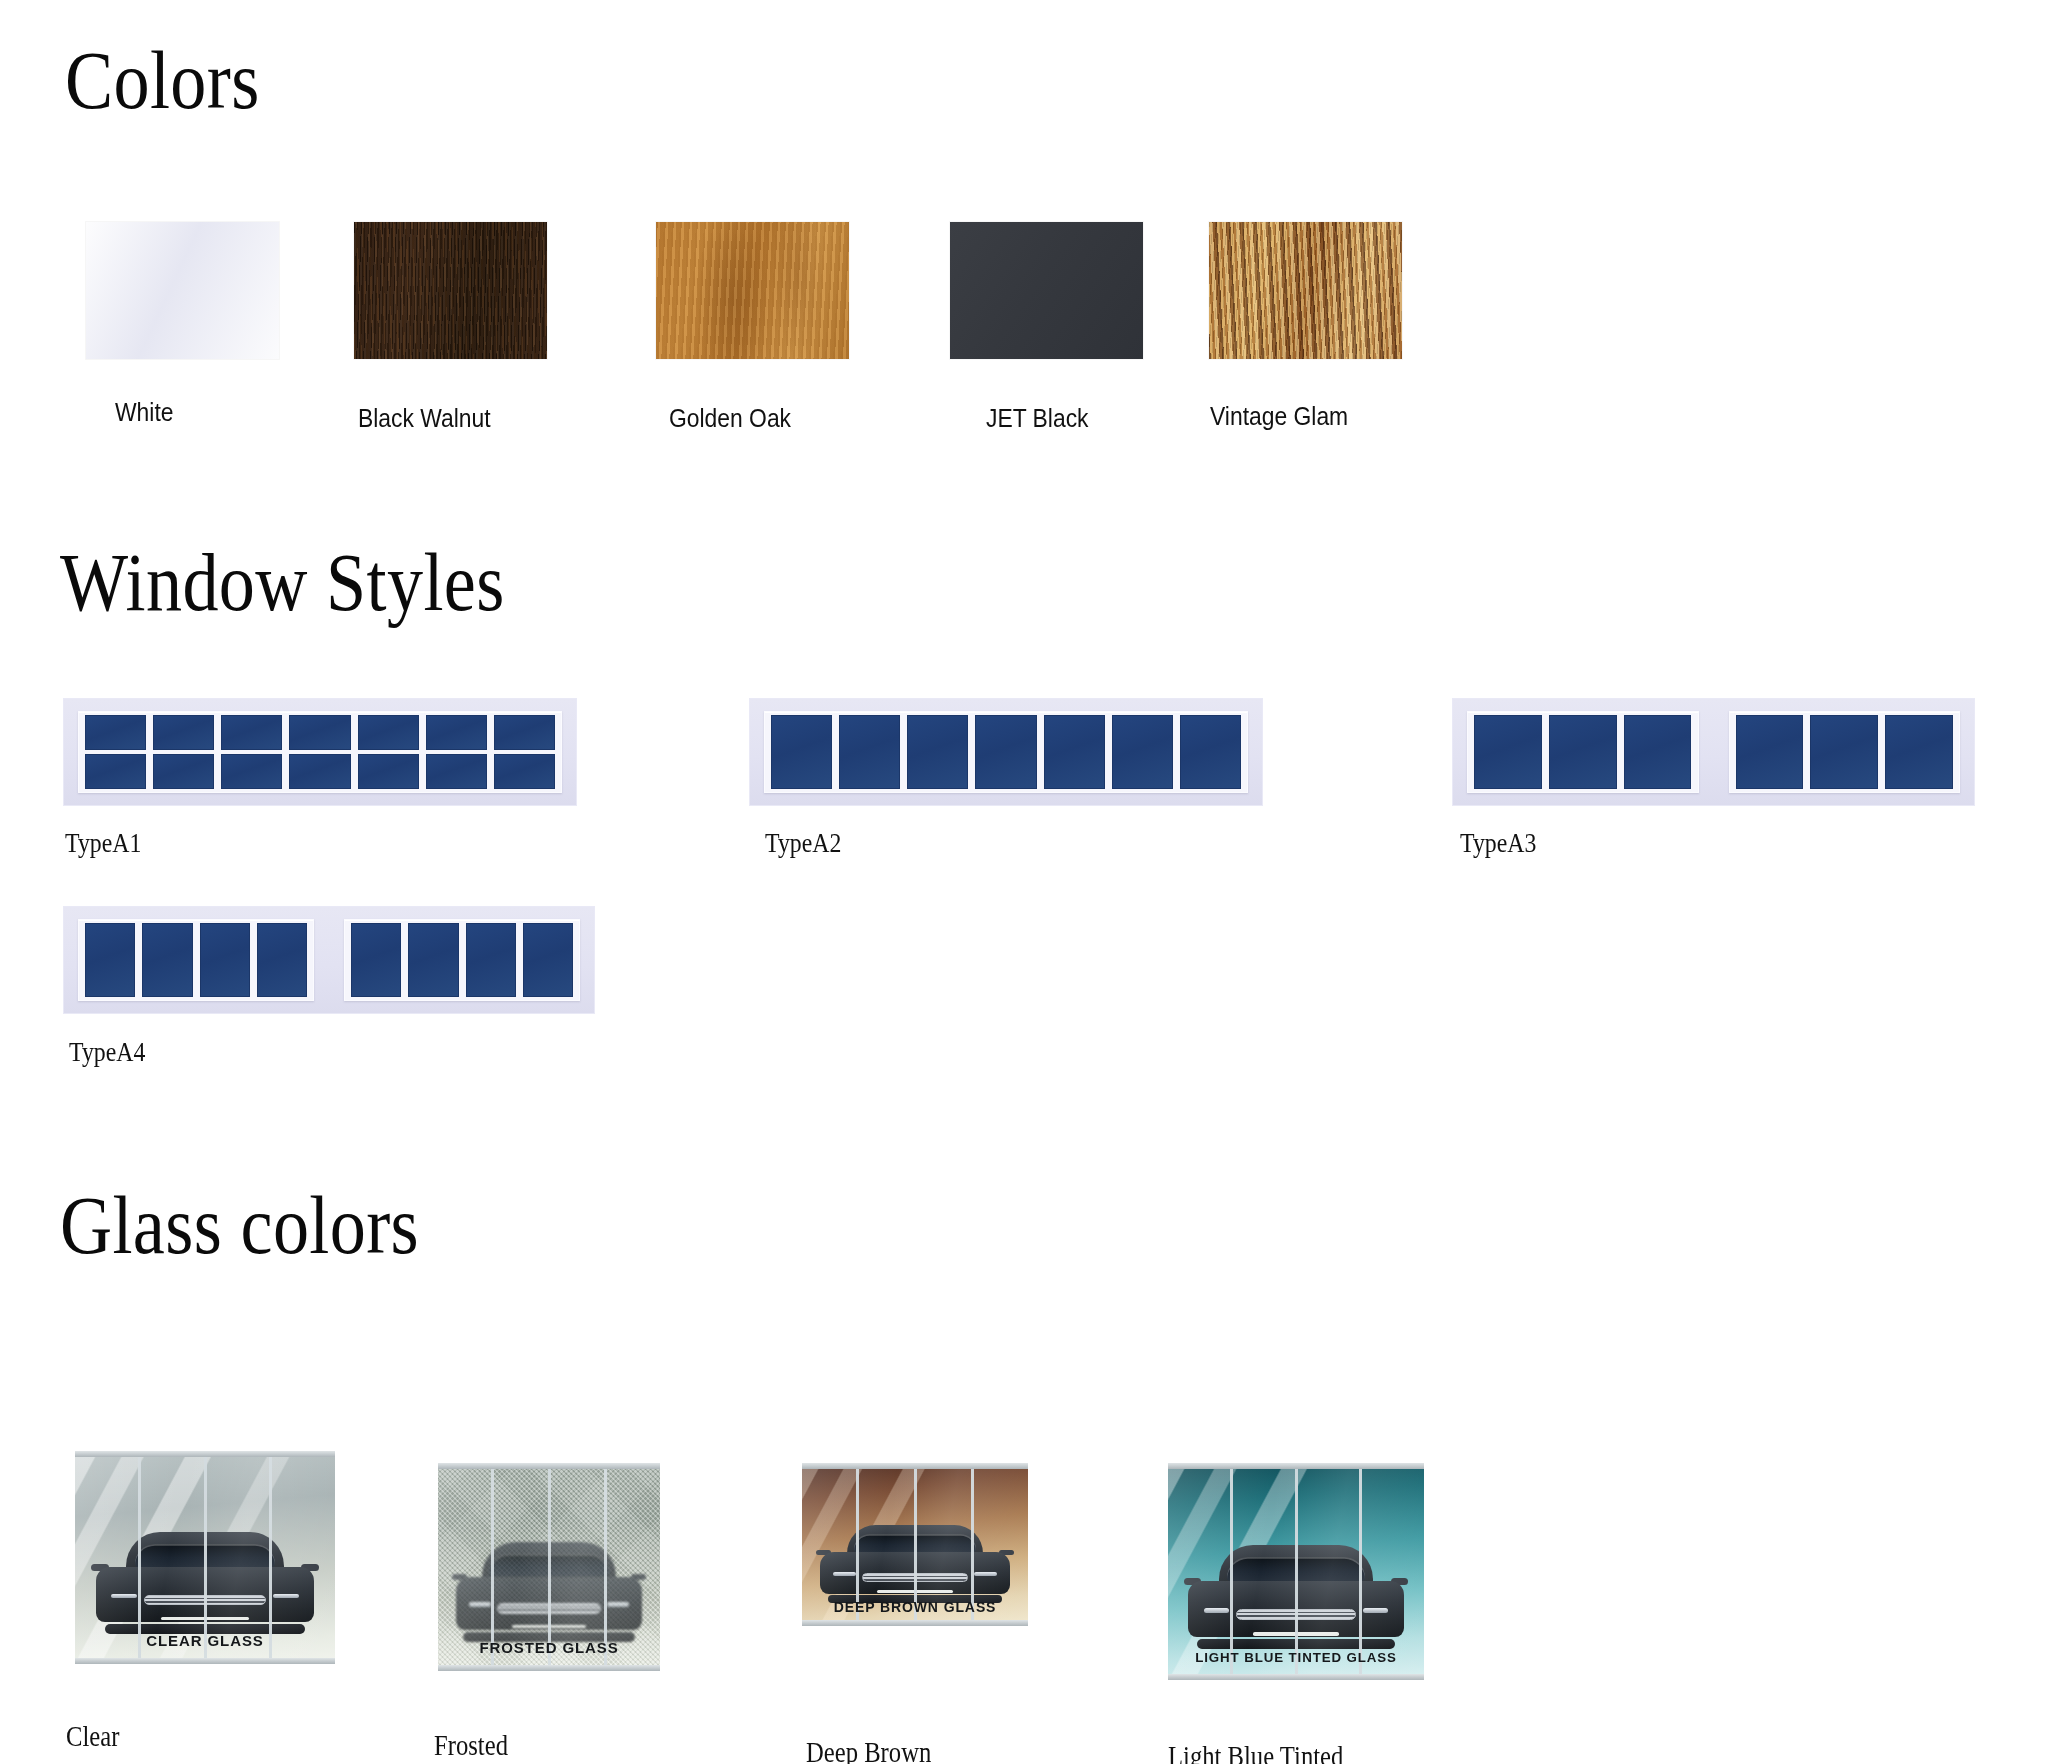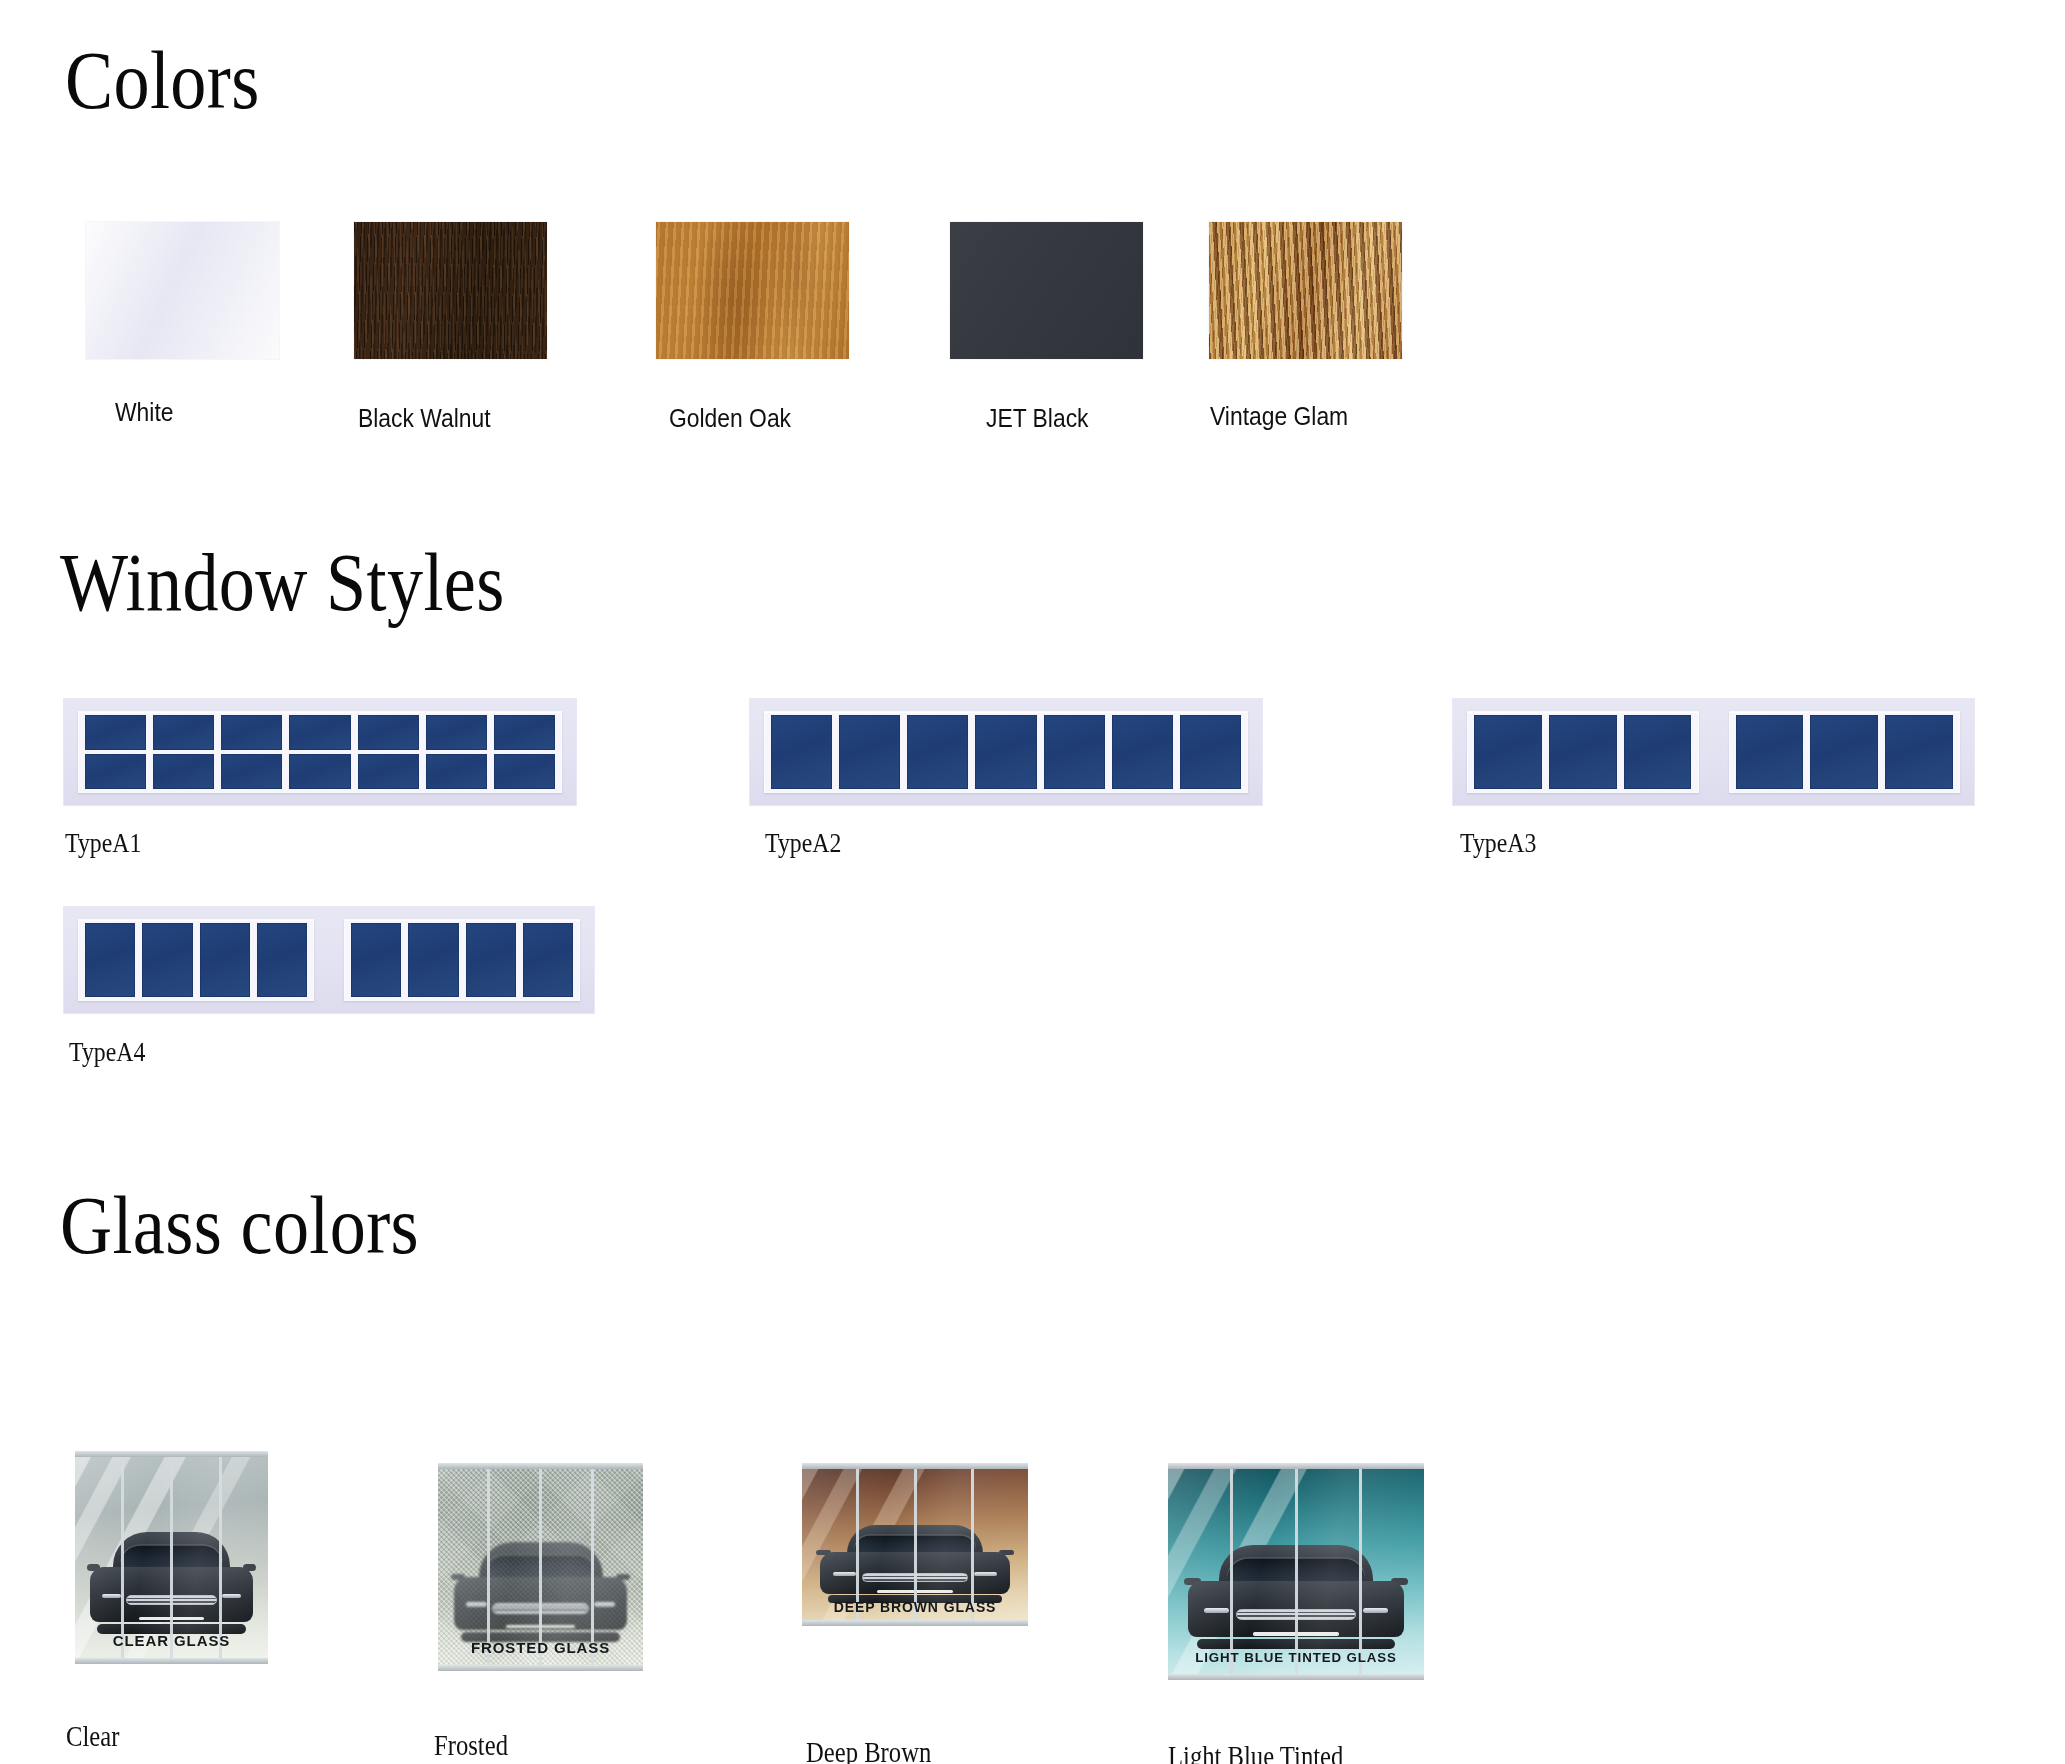--- a/index.html
+++ b/index.html
@@ -408,21 +408,21 @@
         <div class="pane-col">
             <div class="pane"></div>
           </div>
       </div>
     </div>
   </div>
   <div class="type-label" style="left:43px; top:1036px;">TypeA4</div>
 
   <div class="section-heading" id="h-glass">Glass colors</div>
 
-  <div class="glass-tile" style="left:49px; top:1451px; width:193px; height:213px;">
+  <div class="glass-tile" style="left:49px; top:1451px; width:260px; height:213px;">
     <div class="glass-scene bg-clear">
       <div class="car">
         <div class="car-mirror-l"></div>
         <div class="car-mirror-r"></div>
         <div class="car-roof"></div>
         <div class="car-glassband"></div>
         <div class="car-body">
           <div class="car-hl-l"></div>
           <div class="car-hl-r"></div>
           <div class="car-grille"></div>
@@ -437,21 +437,21 @@
       <div class="mull-panel"></div>
       <div class="mull-panel"></div>
     </div>
     <div class="glass-sheen"></div>
     <div class="glass-frame-top"></div>
     <div class="glass-frame-bot"></div>
     <div class="glass-caption" style="font-size:15px;">CLEAR GLASS</div>
   </div>
   <div class="glass-label" style="left:40px; top:1720px;">Clear</div>
 
-  <div class="glass-tile" style="left:412px; top:1463px; width:205px; height:208px;padding-left:13px;">
+  <div class="glass-tile" style="left:412px; top:1463px; width:222px; height:208px;padding-left:13px;">
     <div class="glass-scene bg-frosted">
       <div class="car" style="opacity:.72; filter:blur(1px);">
         <div class="car-mirror-l"></div>
         <div class="car-mirror-r"></div>
         <div class="car-roof"></div>
         <div class="car-glassband"></div>
         <div class="car-body">
           <div class="car-hl-l"></div>
           <div class="car-hl-r"></div>
           <div class="car-grille"></div>

